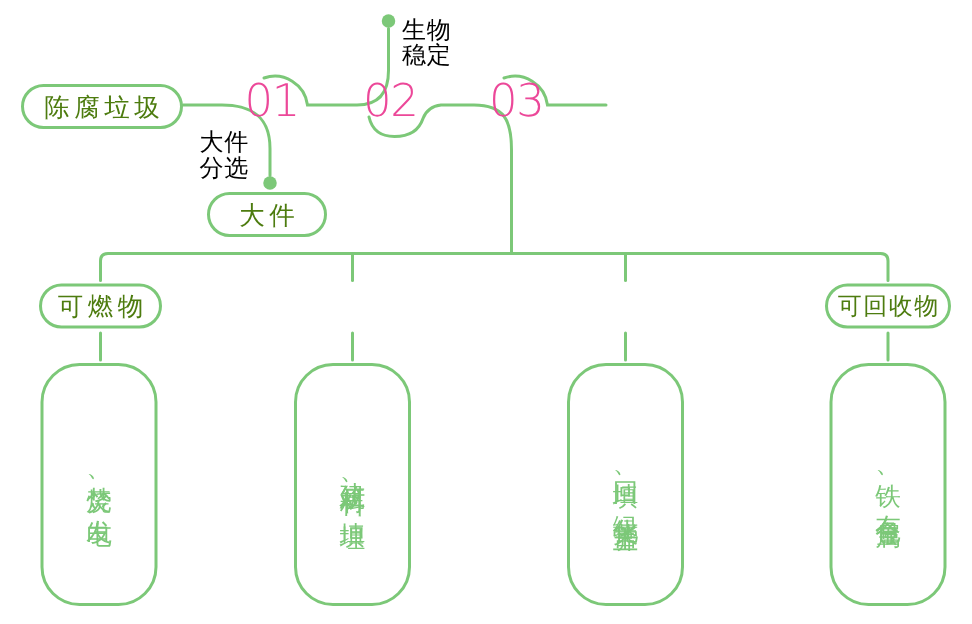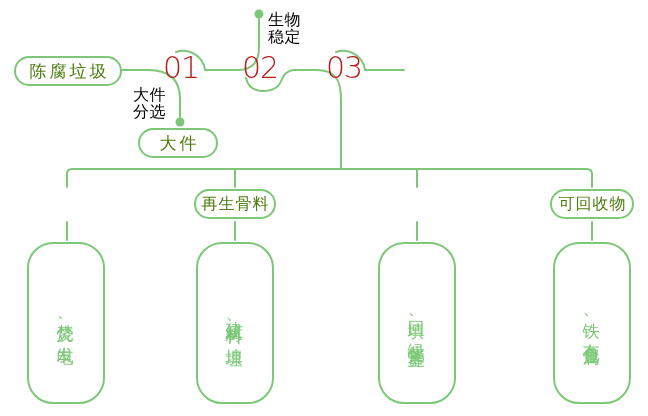--- a/index.html
+++ b/index.html
@@ -11,21 +11,21 @@
   .lines path{fill:none;stroke:#7cc878;stroke-width:2;stroke-linecap:round;}
   .lines circle{fill:#7cc878;stroke:none;}
   .pill{
     position:absolute;height:30px;box-sizing:border-box;
     border:2px solid #7cc878;border-radius:16px;
     display:flex;align-items:center;justify-content:center;
     color:#4d7c0f;font-size:17px;letter-spacing:3px;text-indent:3px;white-space:nowrap;
   }
   .pill.w4{font-size:16px;letter-spacing:1px;text-indent:1px;}
   .num{
-    position:absolute;top:54px;color:#b91c1c;font-size:30px;line-height:28px;
+    position:absolute;top:54px;color:#ec4899;font-size:30px;line-height:28px;
     font-weight:300;letter-spacing:-1px;
   }
   .stage-label{
     position:absolute;width:42px;color:#000000;font-size:16px;line-height:17px;
     letter-spacing:0.5px;word-break:break-all;
   }
   .vbox{
     position:absolute;top:242px;width:78px;height:162px;box-sizing:border-box;
     border:2px solid #7cc878;border-radius:26px;
     display:flex;align-items:center;justify-content:center;
@@ -58,21 +58,21 @@
 
   <div class="num" style="left:163px;">01</div>
   <div class="num" style="left:242px;">02</div>
   <div class="num" style="left:326px;">03</div>
 
   <div class="stage-label" style="left:133px;top:86px;">大件分选</div>
   <div class="stage-label" style="left:268px;top:11px;">生物稳定</div>
 
   <div class="pill" style="left:138px;top:128px;width:80px;">大件</div>
 
-  <div class="pill w4" style="left:194px;top:189px;width:82px;">再生骨料</div>
+  <div class="pill" style="left:26px;top:189px;width:82px;">可燃物</div>
   <div class="pill w4" style="left:550px;top:189px;width:84px;">可回收物</div>
 
   <div class="vbox" style="left:27px;">
     <span>焚烧、发电</span>
   </div>
   <div class="vbox" style="left:196px;">
     <span>建筑材料、填埋</span>
   </div>
   <div class="vbox" style="left:378px;">
     <span>回填、绿化营养土</span>

